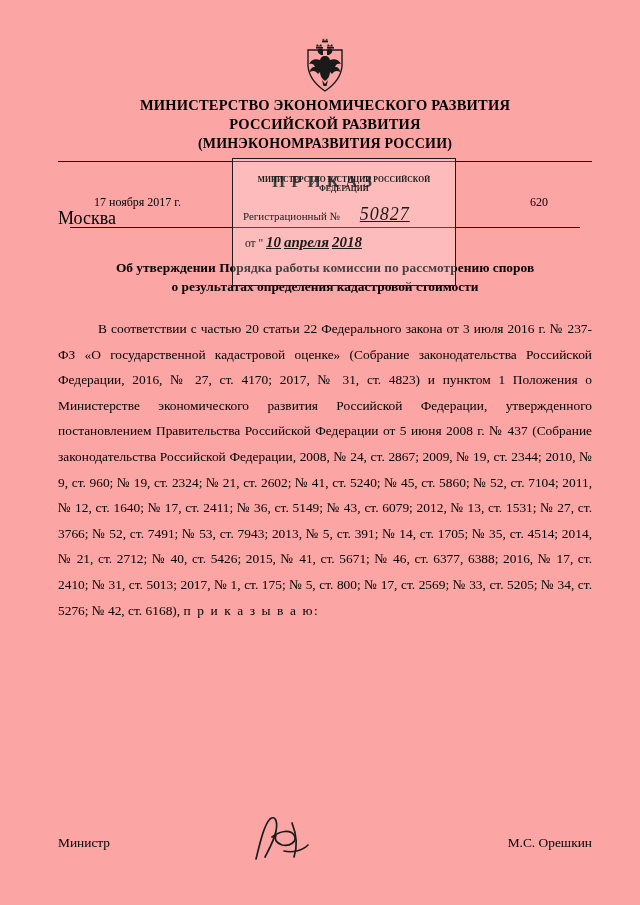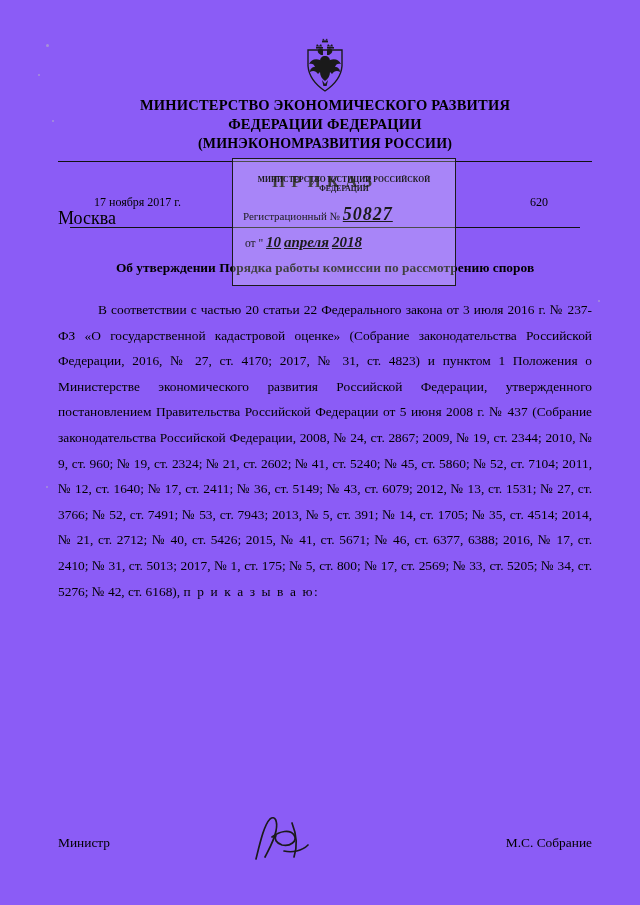--- a/index.html
+++ b/index.html
@@ -12,21 +12,21 @@
     height: 905px;
     font-family: "Liberation Serif", serif;
     color: #000000;
     position: relative;
     overflow: hidden;
   }
   .page {
     position: relative;
     width: 640px;
     height: 905px;
-    background: #8b5cf6;
+    background: #fca5a5;
     box-sizing: border-box;
     padding: 30px 48px 20px 58px;
   }
   
   .speckle {
     position: absolute;
     background: #bdbdbd;
     border-radius: 50%;
     opacity: .55;
   }
@@ -130,23 +130,24 @@
   }
   .stamp .s-line3 {
     font-size: 11px;
     margin-top: 11px;
     margin-left: 10px;
   }
   .stamp .s-num {
     font-family: "Liberation Serif", serif;
     font-style: italic;
     font-size: 18px;
-    font-weight: bold;
+    font-weight: normal;
     text-decoration: underline;
     letter-spacing: 1px;
+    margin-left: 17px;
   }
   .stamp .s-line4 {
     font-size: 11.5px;
     margin-top: 9px;
     margin-left: 12px;
   }
   .stamp .s-hand {
     font-style: italic;
     font-size: 15px;
     font-weight: bold;
@@ -232,21 +233,21 @@
             <path d="M21 2.4 l2 2 l2 -2 l.8 2.3 h-5.6 z"></path>
 
           <path d="M20 44 l3 4 l3 -4 l-1.4 6 h-3.2 z"></path>
         </g>
       </svg>
     </span>
   </div>
 
   <div class="ministry">
     <div class="l1">МИНИСТЕРСТВО ЭКОНОМИЧЕСКОГО РАЗВИТИЯ</div>
-    <div class="l2">ФЕДЕРАЦИИ ФЕДЕРАЦИИ</div>
+    <div class="l2">РОССИЙСКОЙ РАЗВИТИЯ</div>
     <div class="l3">(МИНЭКОНОМРАЗВИТИЯ РОССИИ)</div>
   </div>
 
   <hr class="hr-main">
 
   <div class="order-title">ПРИКАЗ</div>
   <div class="city">Москва</div>
 
   <div class="date-row">
     <span class="date">17 ноября 2017 г.</span>
@@ -263,35 +264,36 @@
     <div class="s-line4">
       <span>от "</span>
       <span class="s-hand">10</span>
       <span class="s-hand">апреля</span>
       <span class="s-hand">2018</span>
     </div>
   </div>
 
   <div class="subject">
     <div>Об утверждении Порядка работы комиссии по рассмотрению споров</div>
+    <div>о результатах определения кадастровой стоимости</div>
   </div>
 
   <div class="body-text">
     <p><span>В соответствии с частью 20 статьи 22 Федерального закона от 3 июля 2016 г. № 237-ФЗ «О государственной кадастровой оценке» (Собрание законодательства Российской Федерации, 2016, № 27, ст. 4170; 2017, № 31, ст. 4823) и пунктом 1 Положения о Министерстве экономического развития Российской Федерации, утвержденного постановлением Правительства Российской Федерации от 5 июня 2008 г. № 437 (Собрание законодательства Российской Федерации, 2008, № 24, ст. 2867; 2009, № 19, ст. 2344; 2010, № 9, ст. 960; № 19, ст. 2324; № 21, ст. 2602; № 41, ст. 5240; № 45, ст. 5860; № 52, ст. 7104; 2011, № 12, ст. 1640; № 17, ст. 2411; № 36, ст. 5149; № 43, ст. 6079; 2012, № 13, ст. 1531; № 27, ст. 3766; № 52, ст. 7491; № 53, ст. 7943; 2013, № 5, ст. 391; № 14, ст. 1705; № 35, ст. 4514; 2014, № 21, ст. 2712; № 40, ст. 5426; 2015, № 41, ст. 5671; № 46, ст. 6377, 6388; 2016, № 17, ст. 2410; № 31, ст. 5013; 2017, № 1, ст. 175; № 5, ст. 800; № 17, ст. 2569; № 33, ст. 5205; № 34, ст. 5276; № 42, ст. 6168), </span><span class="spaced">п р и к а з ы в а ю:</span></p>
   </div>
 
   <span class="signature-mark">
     <svg viewBox="0 0 70 52" width="70" height="52" aria-hidden="true">
       <g fill="none" stroke="#1a1a1a" stroke-width="1.7" stroke-linecap="round">
         <path d="M8 46 C12 30 16 12 22 6 C27 2 30 8 28 18 C26 28 20 38 17 44"></path>
         <path d="M24 24 C32 18 42 16 46 22 C50 28 42 34 34 32 C28 30 26 26 28 22"></path>
         <path d="M44 10 C48 20 50 32 46 44"></path>
         <path d="M36 38 C44 40 54 38 60 32"></path>
       </g>
     </svg>
   </span>
 
   <div class="sign-row">
     <span>Министр</span>
-    <span>М.С. Собрание</span>
+    <span>М.С. Орешкин</span>
   </div>
 
 </div>
 
 </body></html>

